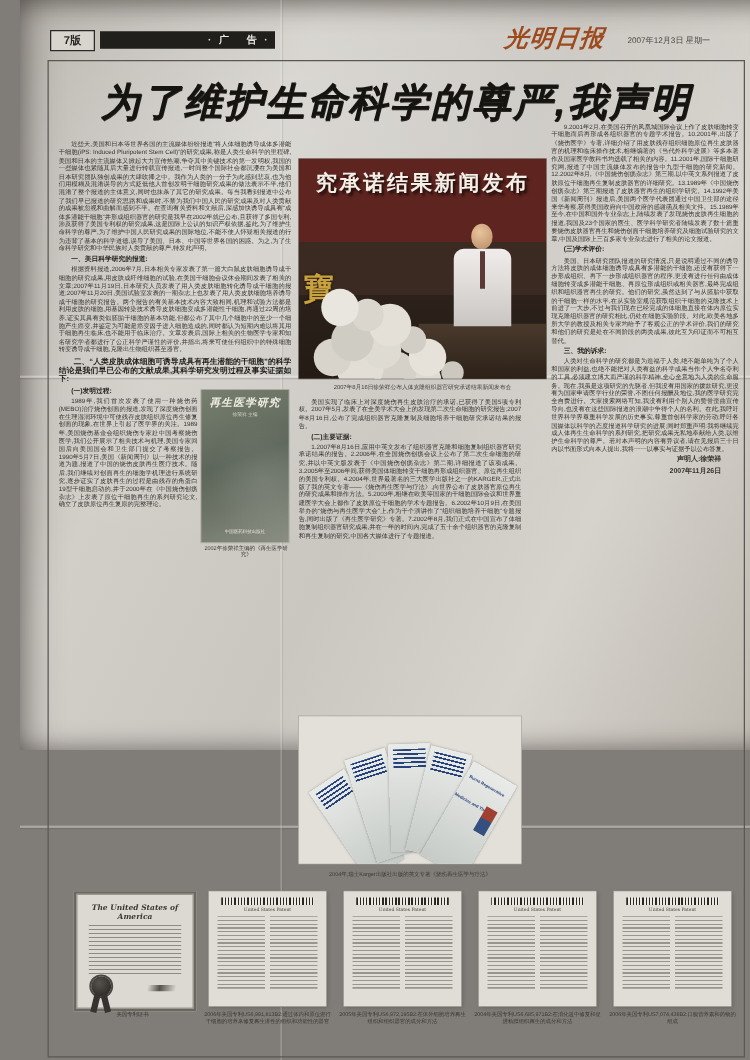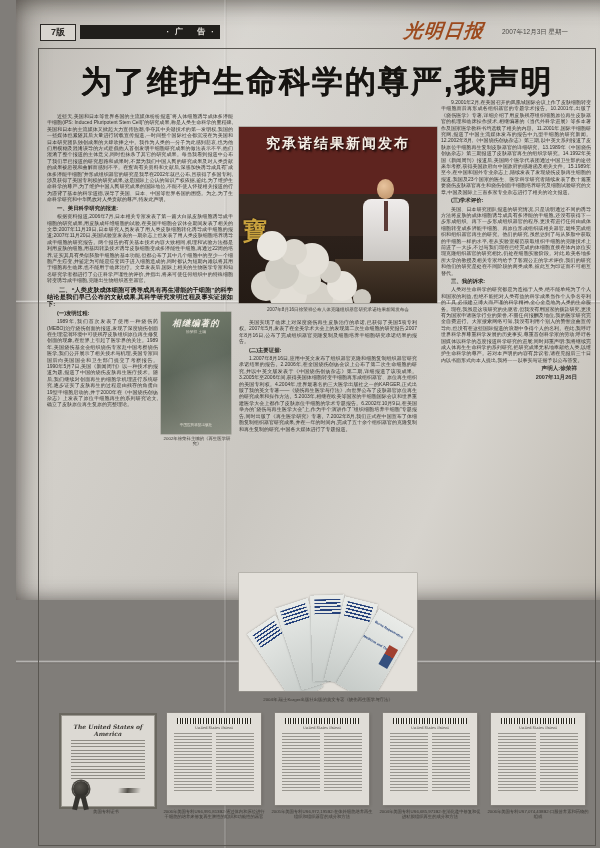--- a/index.html
+++ b/index.html
@@ -23,37 +23,37 @@
   .adbar{position:absolute;left:64px;top:25px;width:140px;height:14px;background:#211f1c;color:#e8e5df;
     font-size:8px;font-weight:bold;text-align:right;line-height:14px;letter-spacing:6px;}
   .masthead{position:absolute;left:388px;top:18px;width:92px;height:24px;color:#9c4a1e;
     font-family:"DejaVu Serif","Liberation Serif",serif;font-weight:bold;font-style:italic;
     font-size:19px;letter-spacing:1px;transform:skewX(-6deg);white-space:nowrap;}
   .dateline{position:absolute;left:486px;top:28px;width:96px;font-size:6.5px;color:#4a4845;white-space:nowrap;}
   
   .frame{position:absolute;left:22px;top:48px;width:556px;height:796px;border:1px solid #5a5752;}
   .headline{position:absolute;left:0;top:12px;width:556px;margin:0;text-align:center;
     font-size:31px;font-weight:bold;color:#161411;letter-spacing:2px;
-    text-shadow:.4px .4px 0 #2a2824;}
+    text-shadow:.4px .4px 0 #2a2824;font-style:italic;}
   
   .col{position:absolute;font-size:5px;line-height:6.4px;text-align:justify;color:#34322e;overflow:hidden;}
   .col p{margin:0 0 2px 0;}
   .body{text-indent:10px;}
   .h6{font-weight:bold;font-size:5.4px;color:#26241f;text-indent:10px;}
   .h6big{font-weight:bold;font-size:6.2px;line-height:7.4px;color:#1d1b17;text-indent:12px;}
   .left{left:8px;top:64px;width:186px;height:600px;}
   .mid{left:200px;top:270px;width:178px;height:248px;}
   .right{left:402px;top:50px;width:150px;height:620px;}
   .signer{text-align:right;font-weight:bold;font-size:5.6px;margin-top:4px;padding-right:14px;}
   
   .photo{position:absolute;left:200px;top:78px;width:198px;height:176px;overflow:hidden;
     background:linear-gradient(180deg,#5e241f 0 38%,#3a2a22 38% 62%,#2c211b 62%,#241b15);
     box-shadow:0 0 0 .5px #8a867f;}
   .pbanner{position:absolute;left:0;top:8px;width:198px;text-align:center;color:#f4efe6;
-    font-weight:bold;font-size:14px;letter-spacing:2px;white-space:nowrap;
+    font-weight:bold;font-size:17px;letter-spacing:2px;white-space:nowrap;
     text-shadow:1px 1px 0 #301210,2px 2px 2px rgba(0,0,0,.6);}
   .goldchar{position:absolute;left:4px;top:88px;color:#c9a23e;font-size:24px;font-weight:bold;
     font-family:"DejaVu Serif",serif;text-shadow:0 0 2px rgba(0,0,0,.7);}
   .head{position:absolute;left:138px;top:52px;width:17px;height:20px;border-radius:50% 50% 46% 46%;
     background:radial-gradient(circle at 40% 35%,#e8c49e,#b98c62);}
   .shirt{position:absolute;left:124px;top:72px;width:46px;height:62px;border-radius:8px 8px 0 0;
     background:linear-gradient(180deg,#efeceb,#c9c6c2);}
   .tie{position:absolute;left:145px;top:74px;width:4px;height:30px;background:#5a3a36;}
   .flowers{position:absolute;left:18px;top:104px;width:30px;height:30px;border-radius:50%;
     background:#e9e6df;
@@ -133,21 +133,21 @@
   <div class="frame">
     <h1 class="headline">为了维护生命科学的尊严,我声明</h1>
 
     <div class="col left">
       <p class="body">近些天,美国和日本等世界各国的主流媒体纷纷报道“将人体细胞诱导成体多潜能干细胞(iPS: Induced Pluripotent Stem Cell)”的研究成果,称是人类生命科学的里程碑,美国和日本的主流媒体又掀起大力宣传热潮,争夺其中关键技术的第一发明权,我国的一些媒体也紧随其后大量进行转载宣传报道,一时间整个国际社会都沉浸在为美国和日本研究团队独创成果的大肆吹捧之中。我作为人类的一分子为此感到悲哀,也为他们用模糊及混淆误导的方式贬低他人首创发明干细胞研究成果的做法表示不平,他们混淆了整个报道的主体意义,同时也抹杀了其它的研究成果。每当我看到报道中公布了我们早已报道的研究思路和成果时,不禁为我们中国人民的研究成果及对人类贡献的成果被忽视和曲解而感到不平。在查询有关资料和文献后,深感加快诱导成具有“成体多潜能干细胞”并形成组织器官的研究是我早在2002年就已公布,且获得了多国专利,涉及获得了美国专利权的研究成果,这是国际上公认的知识产权依据,鉴此,为了维护生命科学的尊严,为了维护中国人民研究成果的国际地位,不能不使人怀疑相关报道的行为违背了基本的科学道德,误导了美国、日本、中国等世界各国的困惑。为之,为了生命科学研究和中华民族对人类贡献的尊严,特发此声明。</p>
       <p class="h6">一、美日科学研究的报道:</p>
       <p class="body">根据资料报道,2006年7月,日本相关专家发表了第一篇大白鼠皮肤细胞诱导成干细胞的研究成果,用皮肤成纤维细胞的试验,在美国干细胞会议休会期间发表了相关的文章;2007年11月19日,日本研究人员发表了用人类皮肤细胞转化诱导成干细胞的报道;2007年11月20日,美国试验室发表的一期杂志上也发表了用人类皮肤细胞培养诱导成干细胞的研究报告。两个报告的有关基本技术内容大致相同,机理和试验方法都是利用皮肤的细胞,用基因转染技术诱导皮肤细胞变成多潜能性干细胞,再通过22周的培养,证实其具有类似胚胎干细胞的基本功能,但都公布了其中几个细胞中的至少一个细胞产生癌变,并鉴定为可能是癌变因子进入细胞造成的,同时都认为短期内难以将其用于细胞再生临床,也不能用于临床治疗。文章发表后,国际上相关的生物医学专家和知名研究学者都进行了公正科学严谨性的评价,并指出,将来可使任何组织中的特殊细胞转变诱导成干细胞,克隆出生物组织甚至器官。</p>
       <p class="h6big">二、“人类皮肤成体细胞可诱导成具有再生潜能的干细胞”的科学结论是我们早已公布的文献成果,其科学研究发明过程及事实证据如下:</p>
       <div class="bookfloat">
         <div class="book1">
-          <div class="b1title">相继编著的</div>
+          <div class="b1title">再生医学研究</div>
           <div class="b1auth">徐荣祥 主编</div>
           <div class="b1pub">中国医药科技出版社</div>
         </div>
         <div class="cap">2002年徐荣祥主编的《再生医学研究》</div>
       </div>
       <p class="h6">(一)发明过程:</p>
       <p class="body">1989年,我们首次发表了使用一种烧伤药(MEBO)治疗烧伤创面的报道,发现了深度烧伤创面在生理湿润环境中可使残存皮肤组织原位再生修复创面的现象,在世界上引起了医学界的关注。1989年,美国烧伤基金会组织烧伤专家赴中国考察烧伤医学,我们公开展示了相关技术与机理,美国专家回国后向美国国会和卫生部门提交了考察报告。1990年5月7日,美国《新闻周刊》以一种技术的报道为题,报道了中国的烧伤皮肤再生医疗技术。随后,我们继续对创面再生的细胞学机理进行系统研究,逐步证实了皮肤再生的过程是由残存的角蛋白19型干细胞启动的,并于2000年在《中国烧伤创疡杂志》上发表了原位干细胞再生的系列研究论文,确立了皮肤原位再生复原的完整理论。</p>
     </div>
 
     <div class="photo">

